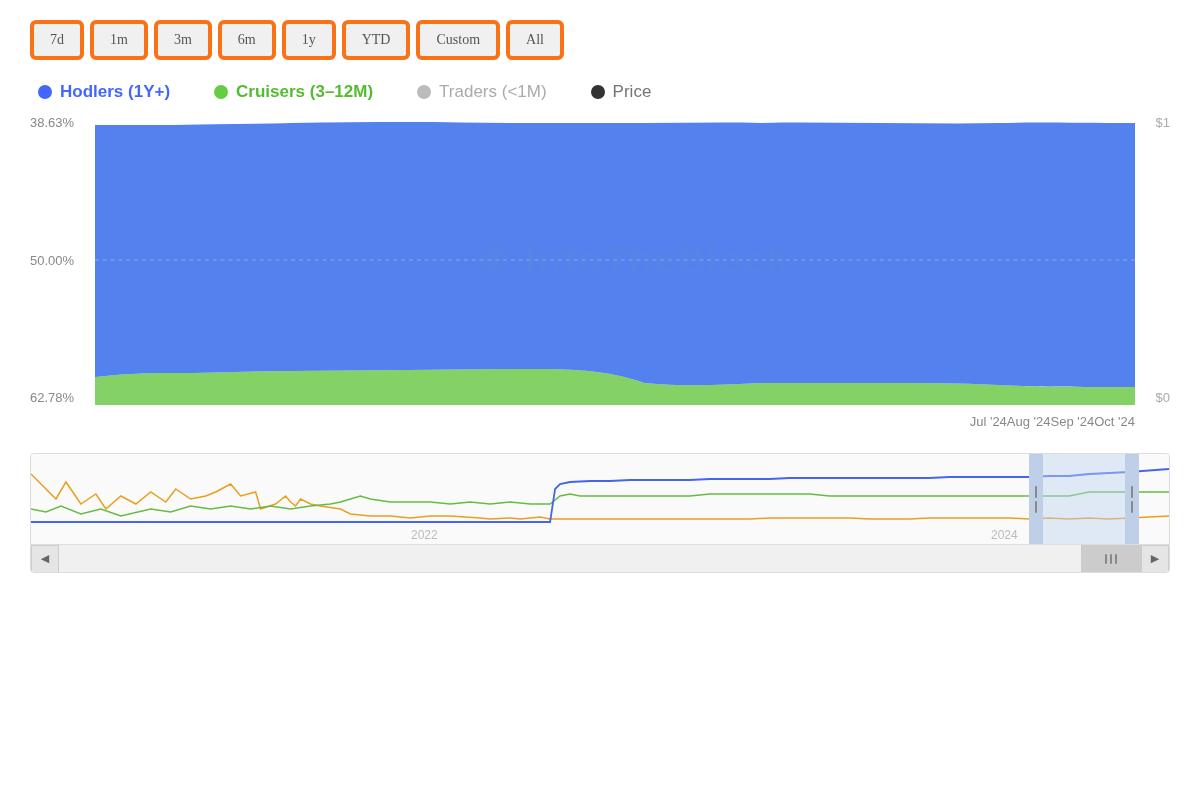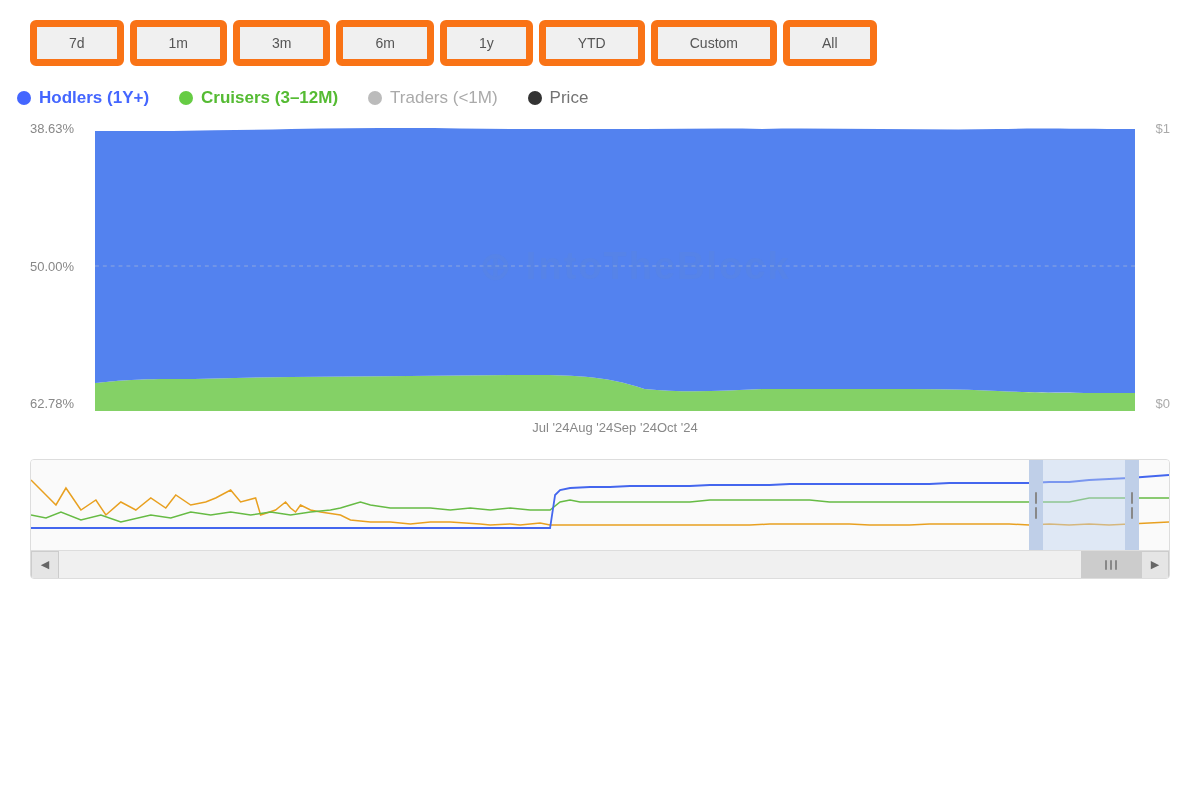--- a/index.html
+++ b/index.html
@@ -13,35 +13,35 @@
     }
 
     
     .time-filters {
       display: flex;
       gap: 6px;
       padding: 20px 30px 10px 30px;
     }
     .time-btn {
       background: #f0f0f0;
-      border: 7px solid #f97316;
+      border: 4px solid #f97316;
       border-radius: 6px;
-      padding: 8px 32px;
+      padding: 8px 16px;
       font-size: 14px;
       color: #555;
       cursor: pointer;
-      font-family: Liberation Sans, sans-serif;
+      font-family: Liberation Serif, serif;
     }
 
     
     .legend {
       display: flex;
       align-items: center;
-      gap: 30px;
-      padding: 12px 30px 8px 17px;
+      gap: 44px;
+      padding: 12px 30px 8px 38px;
     }
     .legend-item {
       display: flex;
       align-items: center;
       gap: 8px;
       font-size: 16px;
       color: #555;
     }
     .legend-dot {
       width: 14px;
@@ -107,21 +107,21 @@
       overflow: hidden;
     }
 
     .x-axis {
       position: absolute;
       left: 65px;
       right: 35px;
       bottom: 0;
       height: 28px;
       display: flex;
-      justify-content: center;
+      justify-content: flex-end;
       align-items: center;
     }
     .x-label {
       font-size: 13px;
       color: #888;
     }
 
     
     .watermark {
       position: absolute;
@@ -408,20 +408,24 @@
       525,35 530,30 540,28 560,27 580,27 600,26
       620,26 640,26 660,26 680,25 700,25 720,25
       740,25 760,24 780,24 800,24 820,24 840,24
       860,24 880,24 900,24 920,23 940,23 960,23
       980,23 1000,23 1020,22 1040,22 1060,20
       1080,19 1100,18 1140,15
     " fill="none" stroke="#4466ee" stroke-width="1.8"></polyline>
   </svg>
 
   
+  <div class="mini-year-labels">
+    <span class="mini-year-label" style="position:absolute; left: 380px;">2022</span>
+    <span class="mini-year-label" style="position:absolute; left: 960px;">2024</span>
+  </div>
 
   
   <div class="mini-navigator">
     <div class="mini-nav-handle-left">
       <div class="handle-lines">
         <div class="handle-line"></div>
         <div class="handle-line"></div>
       </div>
     </div>
     <div class="mini-nav-handle-right">

